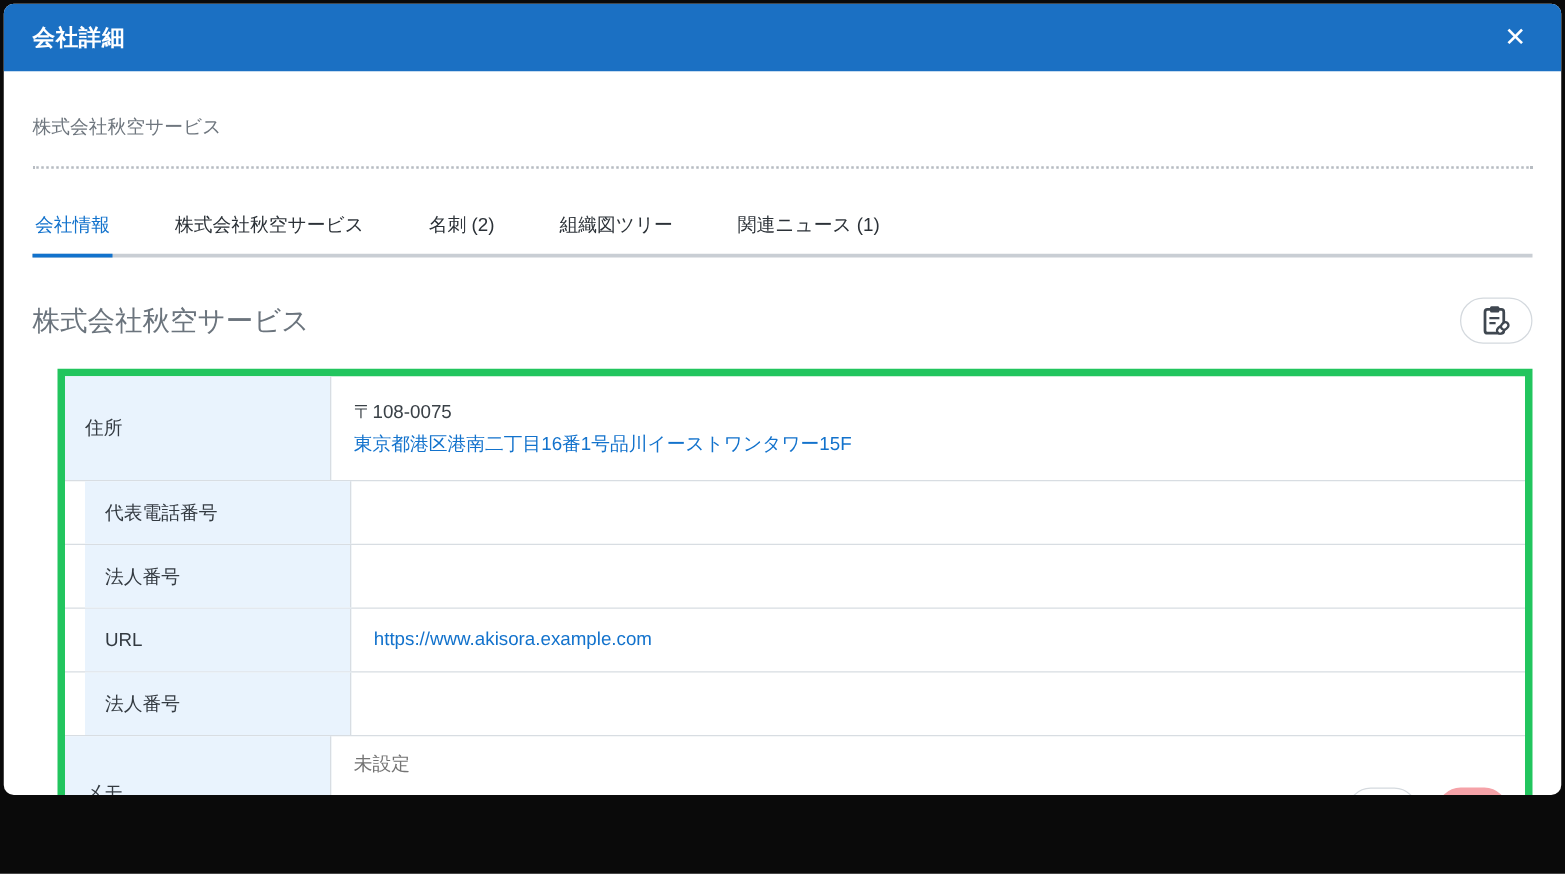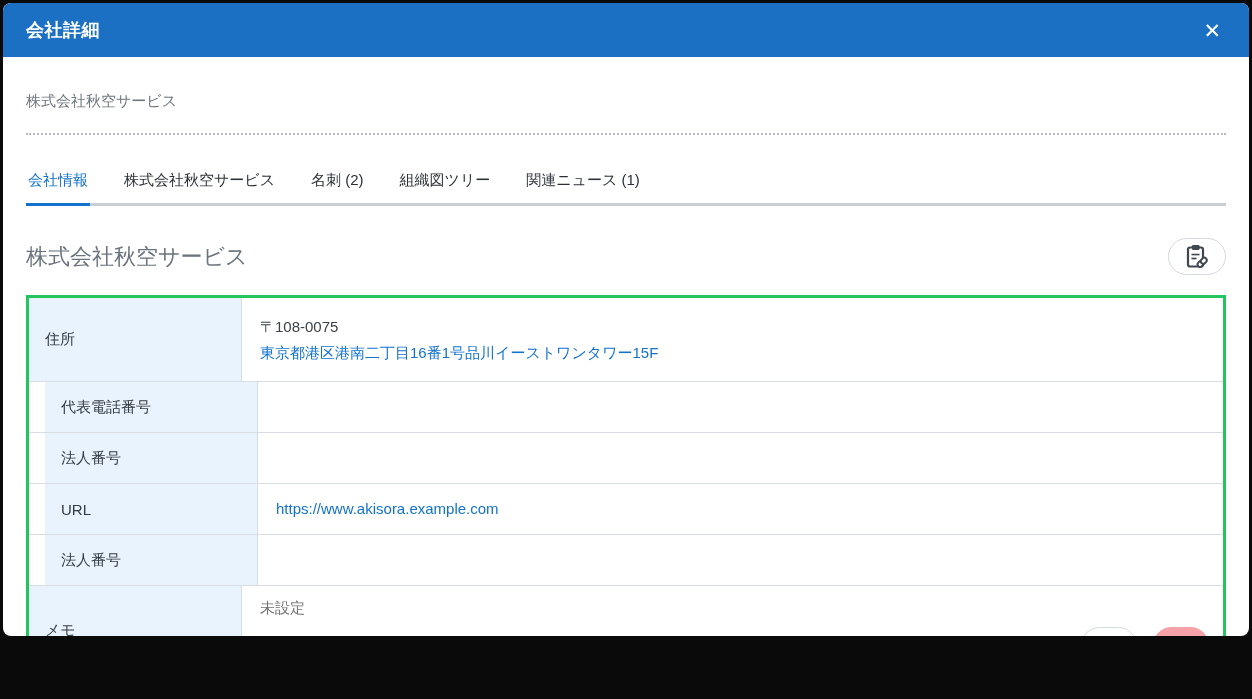--- a/index.html
+++ b/index.html
@@ -29,21 +29,21 @@
   
   .content { padding:0 23px; }
   .company-sub {
     margin-top:35px; font-size:15px; color:#6e767e;
   }
   .dotted-divider {
     margin-top:22px; border-bottom:2px dotted #b7bcc2; height:0;
   }
   
   .tabs {
-    display:flex; gap:32px; margin-top:36px;
+    display:flex; gap:48px; margin-top:36px;
     border-bottom:3px solid #c9ced4;
   }
   .tab {
     font-size:15px; color:#2b3137; padding:0 2px 13px 2px;
     cursor:pointer; white-space:nowrap; position:relative;
   }
   .tab.active { color:#1272cc; }
   .tab.active::after {
     content:""; position:absolute; left:0; right:0; bottom:-3px;
     height:3px; background:#1272cc;
@@ -54,21 +54,21 @@
     margin-top:32px;
   }
   .section-heading { font-size:22px; color:#6b747d; }
   .pill-btn {
     width:58px; height:37px; border-radius:19px;
     display:flex; align-items:center; justify-content:center;
     background:#ffffff; border:1px solid #d4d9de; cursor:pointer;
   }
   
   .info-table {
-    margin-top:20px; border:3px solid #22c55e;
+    margin-top:20px; border:6px solid #22c55e;margin-left:20px;
   }
   .trow { display:flex; }
   .trow + .trow { border-top:1px solid #d8dde2; }
   .trow-label {
     width:213px; flex-shrink:0; background:#e9f3fd;
     border-right:1px solid #d8dde2;
     display:flex; align-items:center; padding-left:16px;
     font-size:15px; color:#333a41;
   }
   .trow-value {

